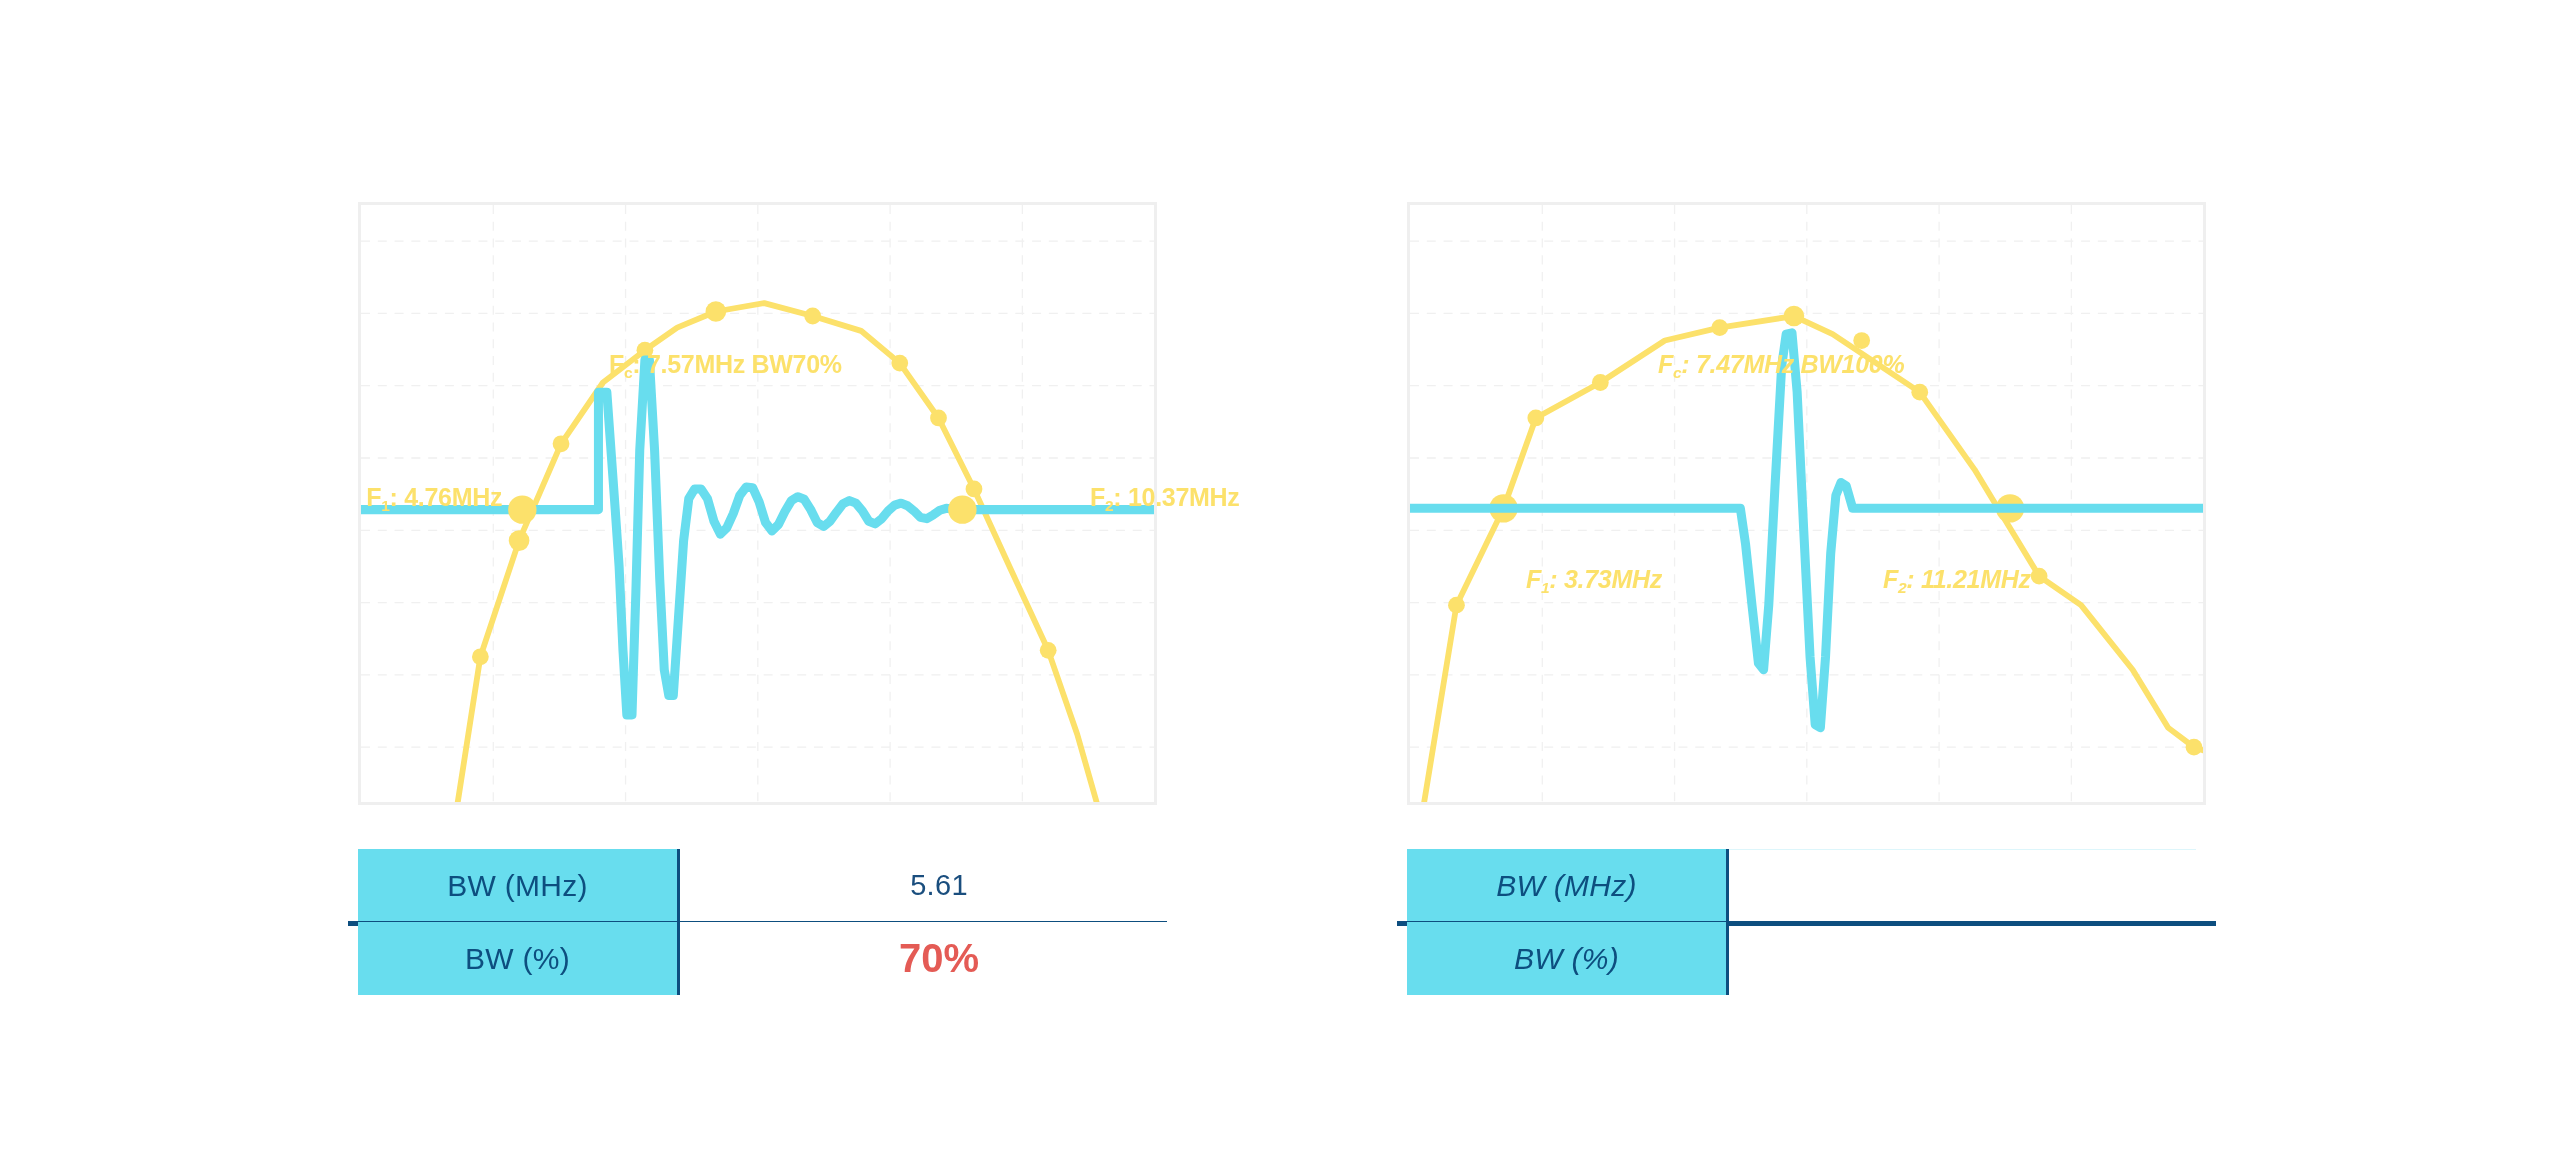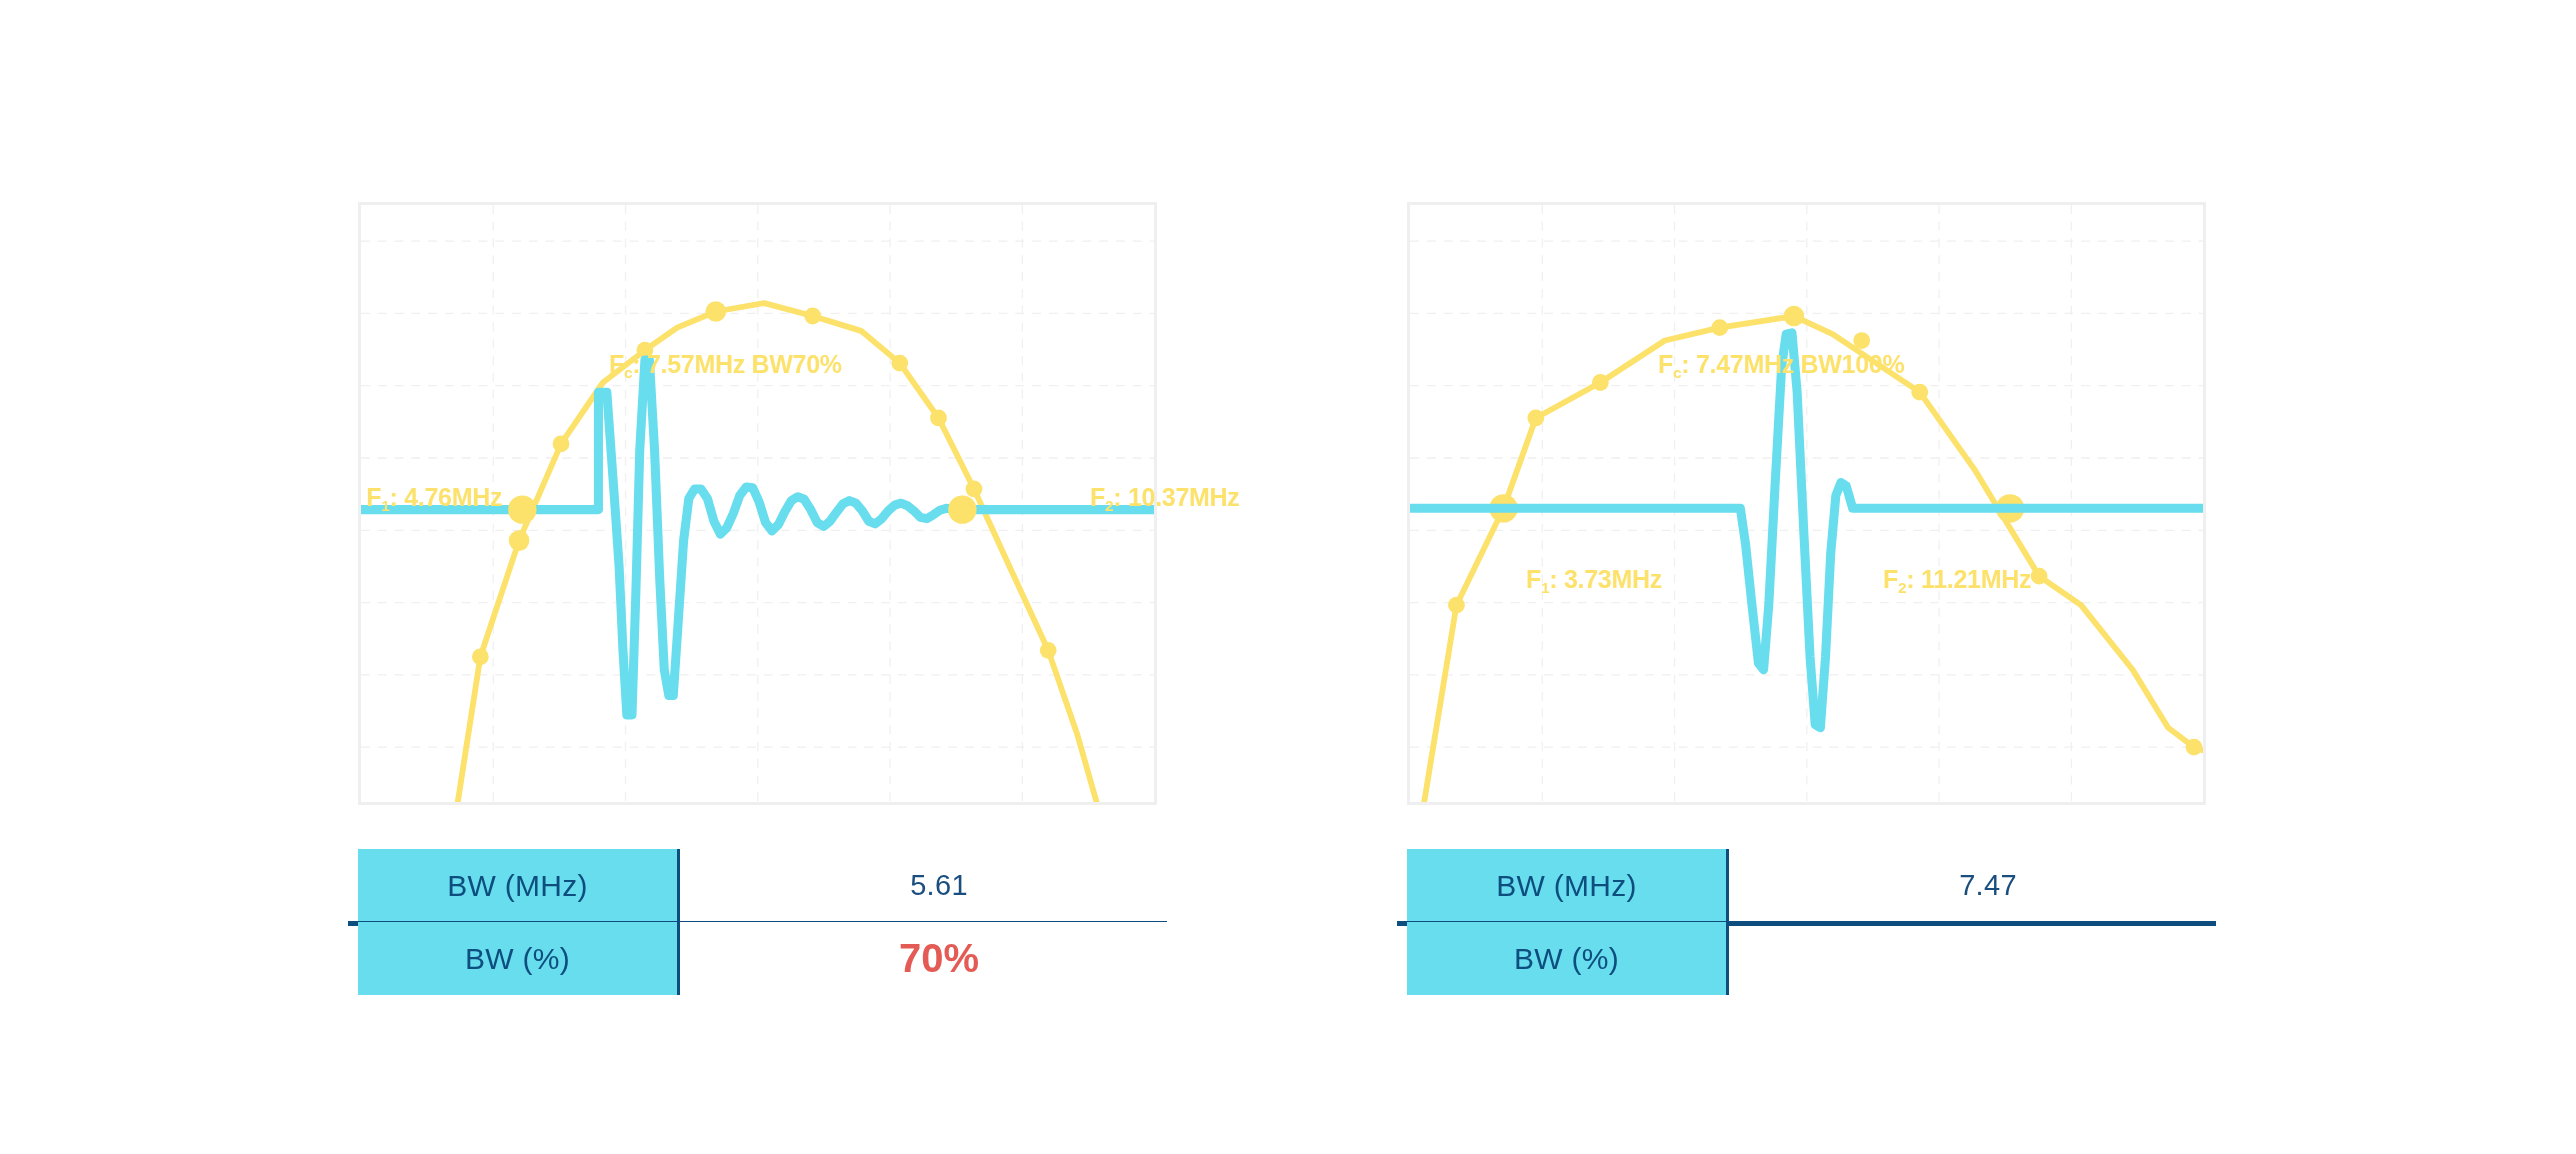--- a/index.html
+++ b/index.html
@@ -24,21 +24,21 @@
   }
 
   
   .panel {
     position: absolute;
     top: 0;
     width: 1095px;
     height: 1154px;
   }
   .panel-left  { left: 309px; }
-  .panel-right { left: 1358px; }
+  .panel-right { left: 1358px; font-style: italic; }
 
   
   .plot-frame {
     position: absolute;
     left: 49px;
     top: 202px;
     width: 799px;
     height: 603px;
     background: #ffffff;
     border: 3.9px solid #efefef;
@@ -319,23 +319,20 @@
       <div class="plot-label lbl-f2-right">
         <span>F</span><sub>2</sub><span>: 11.21MHz</span>
       </div>
     </div>
 
     <div class="bw-table">
       <div class="bw-toprule"></div>
 
       <div class="bw-row">
         <div class="bw-key">BW (MHz)</div>
-        <div class="bw-val">
-          <span class="bw-val-num">7.47</span>
-        </div>
       </div>
 
       <div class="bw-midrule"></div>
 
       <div class="bw-row">
         <div class="bw-key">BW (%)</div>
       </div>
     </div>
   </div>
 

